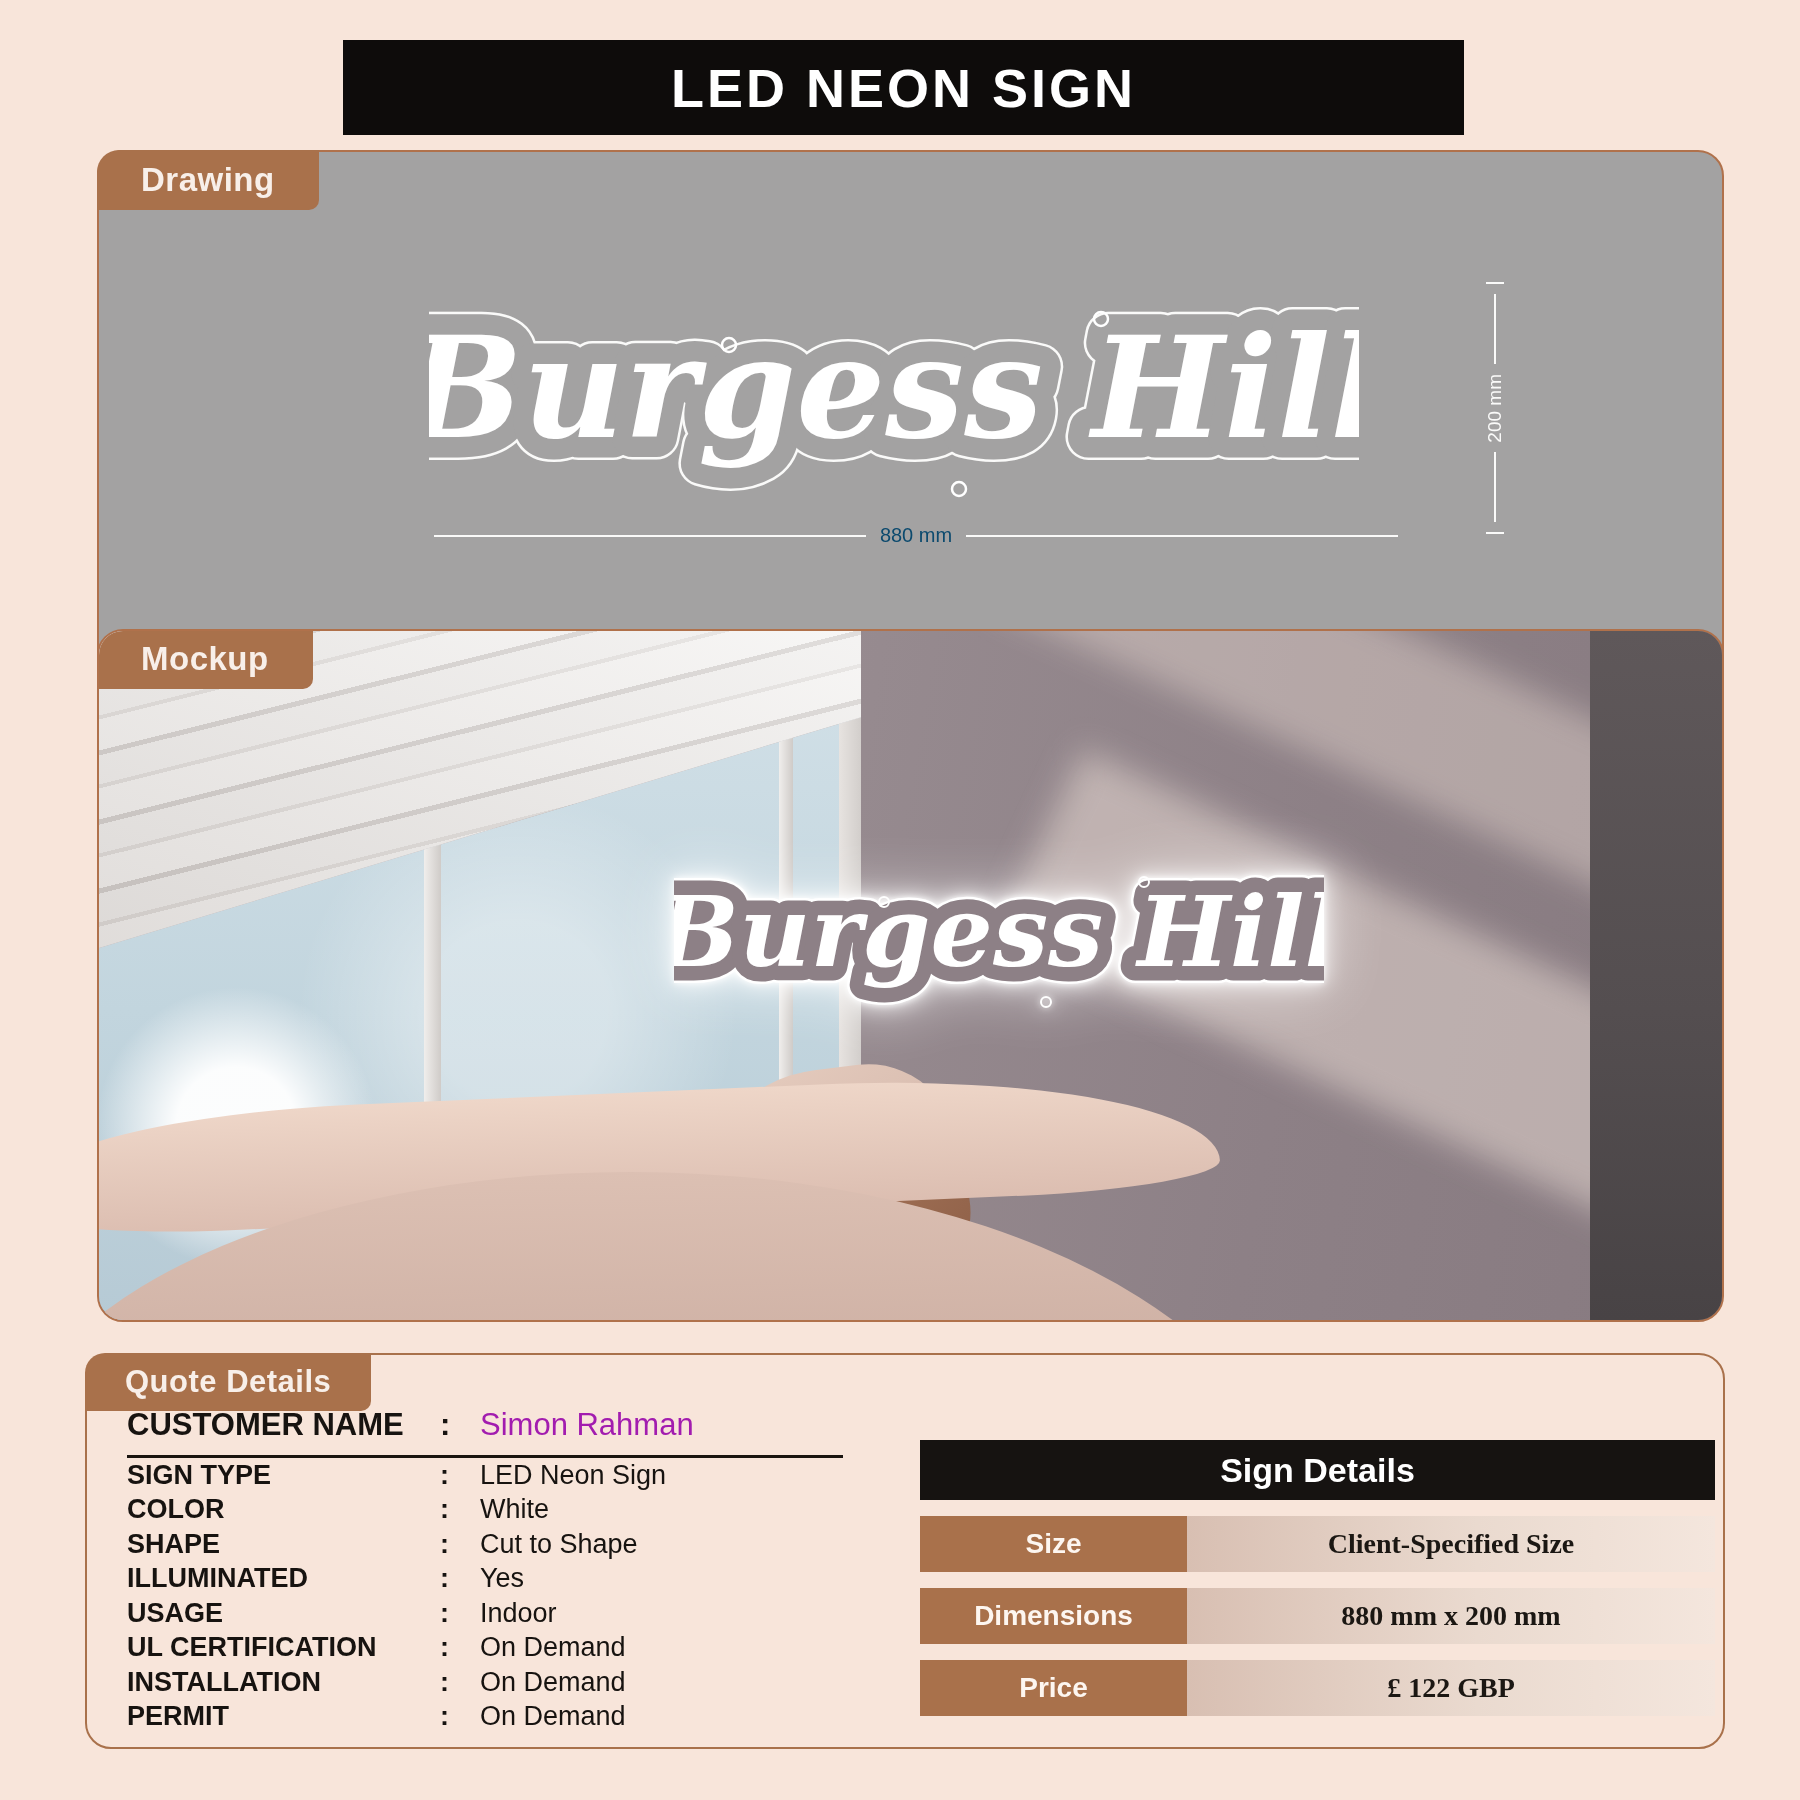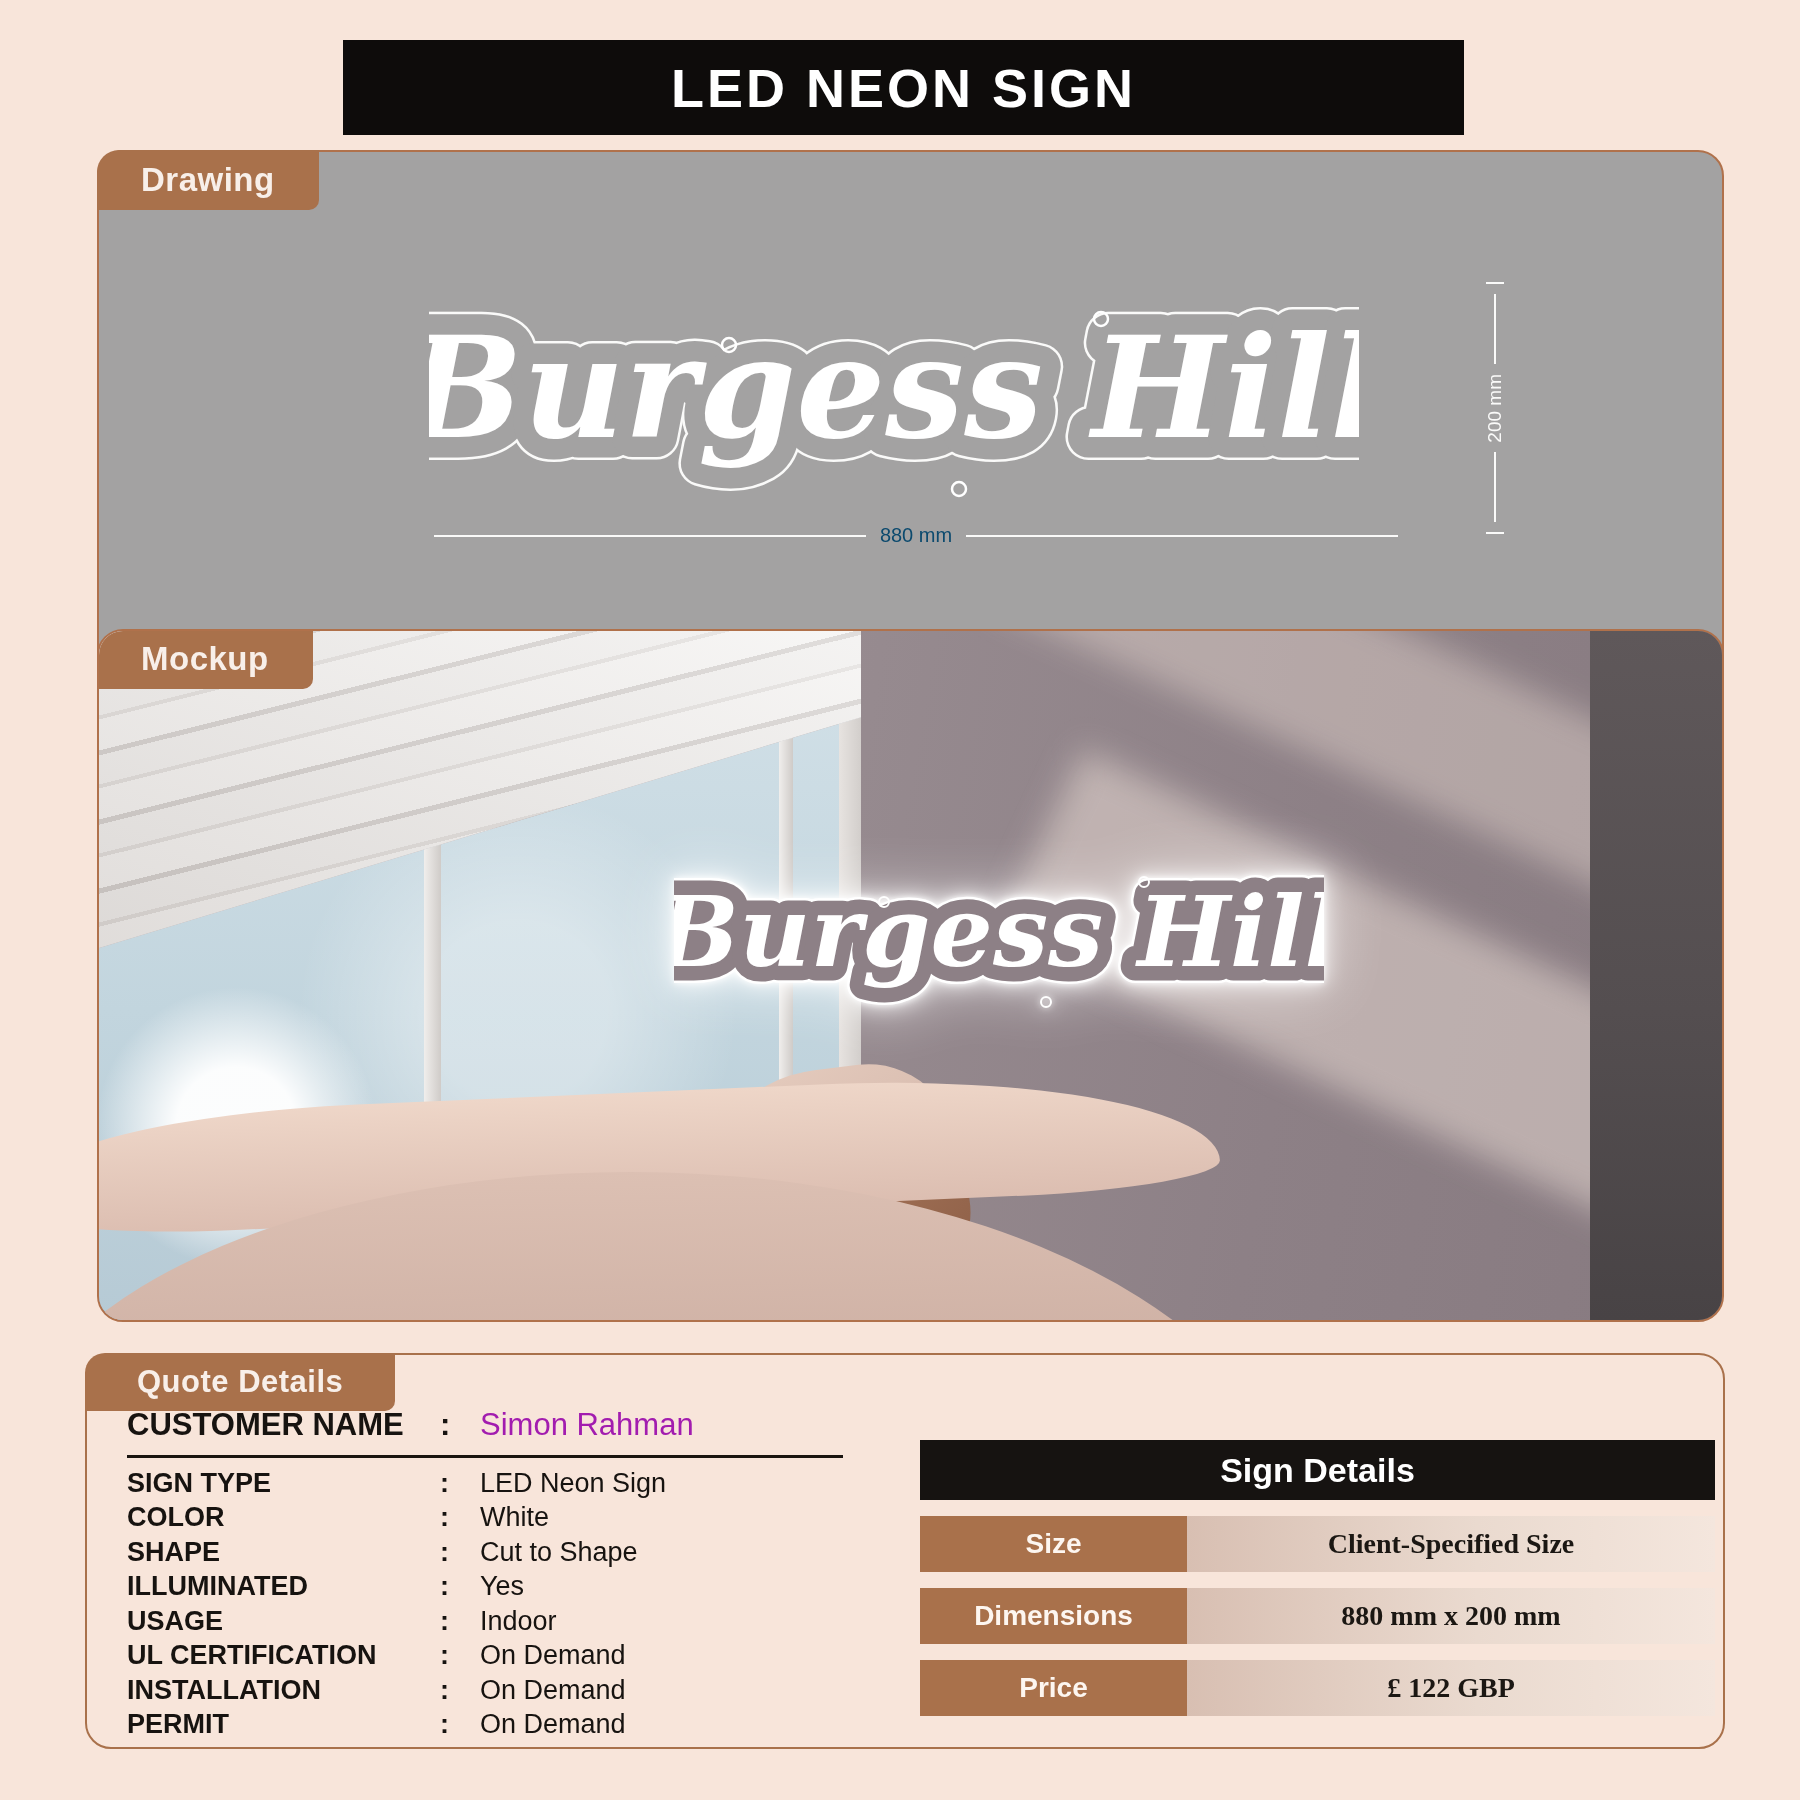--- a/index.html
+++ b/index.html
@@ -120,31 +120,31 @@
            drop-shadow(0 0 28px rgba(255,255,255,0.55));
   }
 
   .neon-text { font-family:"DejaVu Serif", serif; font-style:italic; font-weight:bold; }
 
   
   .quote-panel {
     position:absolute; left:85px; top:1353px; width:1640px; height:396px;
     border:2px solid #a9714b; border-radius:26px;
   }
-  .quote-tab { height:58px; padding:0 52px; border-radius:20px 0 10px 0; }
+  .quote-tab { height:58px; padding:0 40px; border-radius:20px 0 10px 0; }
   .quote-tab span { font-size:31px; }
 
   .quote-left { position:absolute; left:40px; top:52px; width:760px; }
   .customer-row { display:flex; align-items:baseline; font-size:31px; color:#171310; }
   .customer-row .c-label { width:313px; font-weight:700; }
   .customer-row .c-colon { width:26px; font-weight:700; text-align:left; }
   .customer-row .c-value { margin-left:14px; color:#a21caf; font-weight:500; }
   .cust-rule { margin-top:12px; width:716px; height:3px; background:#1a140f; }
 
-  .fields { margin-top:8px; }
+  .fields { margin-top:0; }
   .field-row { display:flex; align-items:center; height:34.5px; font-size:27px; color:#171310; }
   .field-row .f-label { width:313px; font-weight:700; }
   .field-row .f-colon { width:26px; font-weight:700; }
   .field-row .f-value { margin-left:14px; font-weight:400; }
 
   .sign-table { position:absolute; left:833px; top:85px; width:795px; }
   .sign-table .st-header {
     height:60px; background:#161311; display:flex; align-items:center; justify-content:center;
   }
   .sign-table .st-header span { color:#ffffff; font-size:34px; font-weight:700; }

